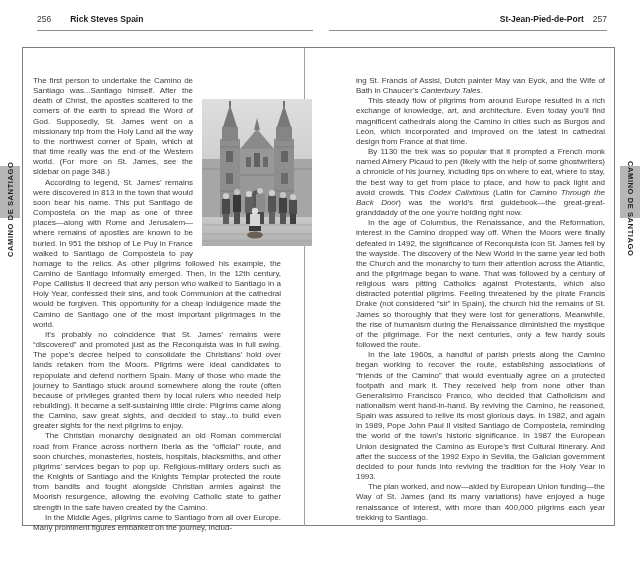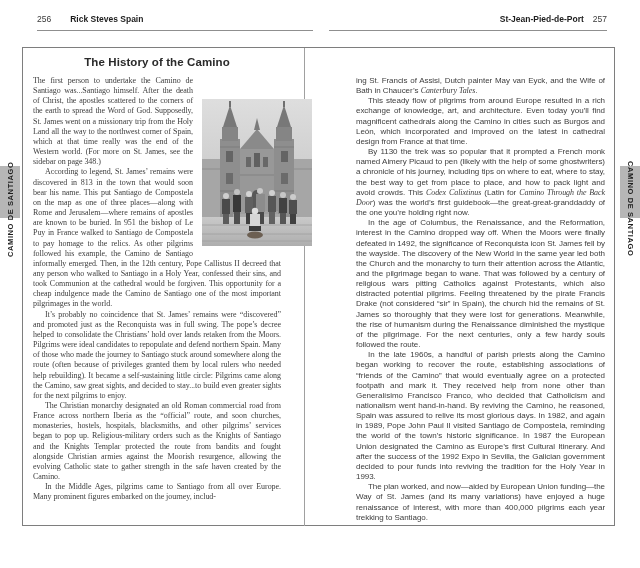--- a/index.html
+++ b/index.html
@@ -28,22 +28,22 @@
     position:absolute;left:33px;top:56px;width:248px;text-align:center;
     font-size:11.5px;font-weight:bold;color:#2a2a2a;letter-spacing:.1px;
   }
   
   .col{
     position:absolute;top:76px;font-size:8px;line-height:10.15px;
     color:#3d3d3d;text-align:justify;letter-spacing:-0.05px;
   }
   .col p{margin:0;padding:0;}
   .col p.indent{text-indent:12px;}
-  .col em{font-style:italic;font-family:Liberation Serif, serif;}
-  .col-left{left:33px;width:248px;font-family:Liberation Serif, serif;}
+  .col em{font-style:italic;}
+  .col-left{left:33px;width:248px;}
   .col-right{left:356px;width:249px;}
   
   .photo{
     float:right;width:110px;height:147px;margin:23px -31px 6px 9px;
     background:#cfcfcf;
   }
   .photo svg{display:block;width:110px;height:147px;}
   
   .tab-bg{position:absolute;width:20px;height:52px;background:#b6b6b6;top:166px;}
   .tab-bg-left{left:0;}
@@ -68,21 +68,20 @@
   <div class="headrule headrule-left"></div>
 
   <div class="runhead runhead-right">
     <span class="runtitle">St-Jean-Pied-de-Port</span><span class="pagenum">257</span>
   </div>
   <div class="headrule headrule-right"></div>
 
   <div class="sidebar-box"></div>
   <div class="gutter-line"></div>
 
-  <div class="box-title">The History of the Camino</div>
 
   <div class="col col-left" id="col-left">
     <div class="photo">
       <svg viewBox="0 0 110 147" xmlns="http://www.w3.org/2000/svg">
         <defs>
           <linearGradient id="sky" x1="0" y1="0" x2="0" y2="1">
             <stop offset="0" stop-color="#dedede"></stop>
               <stop offset="1" stop-color="#bdbdbd"></stop>
           </linearGradient>
           <linearGradient id="ground" x1="0" y1="0" x2="0" y2="1">

